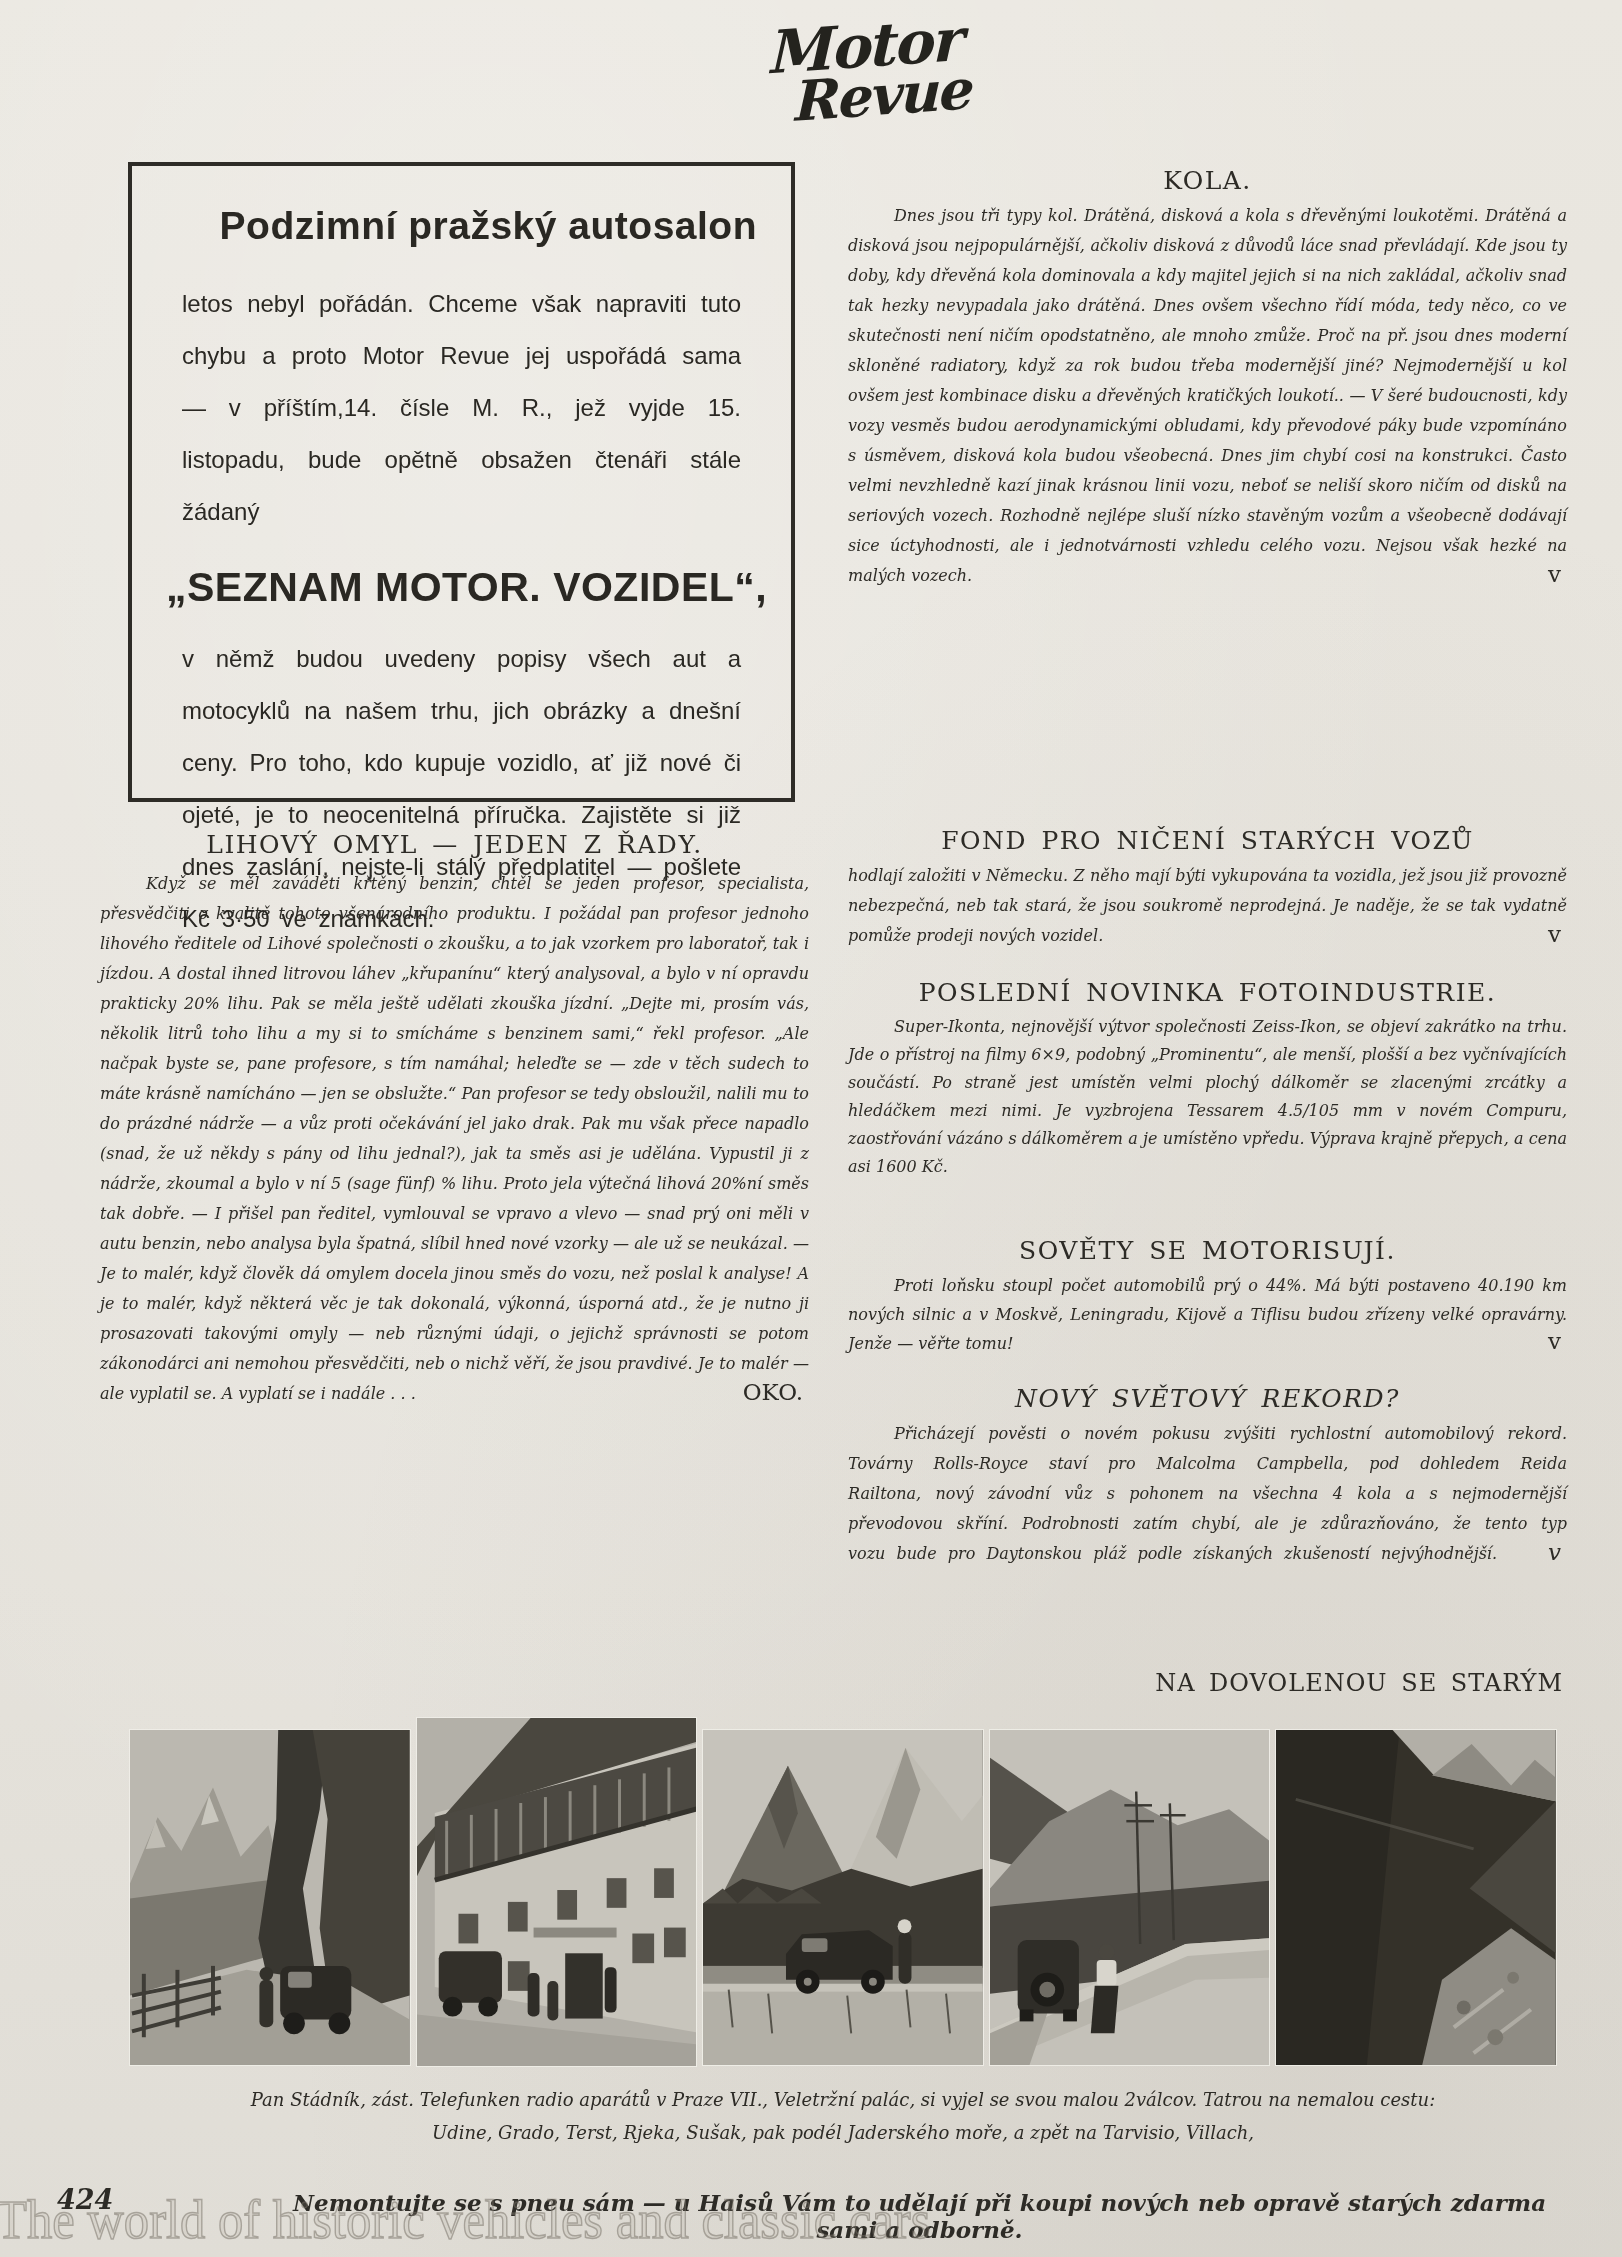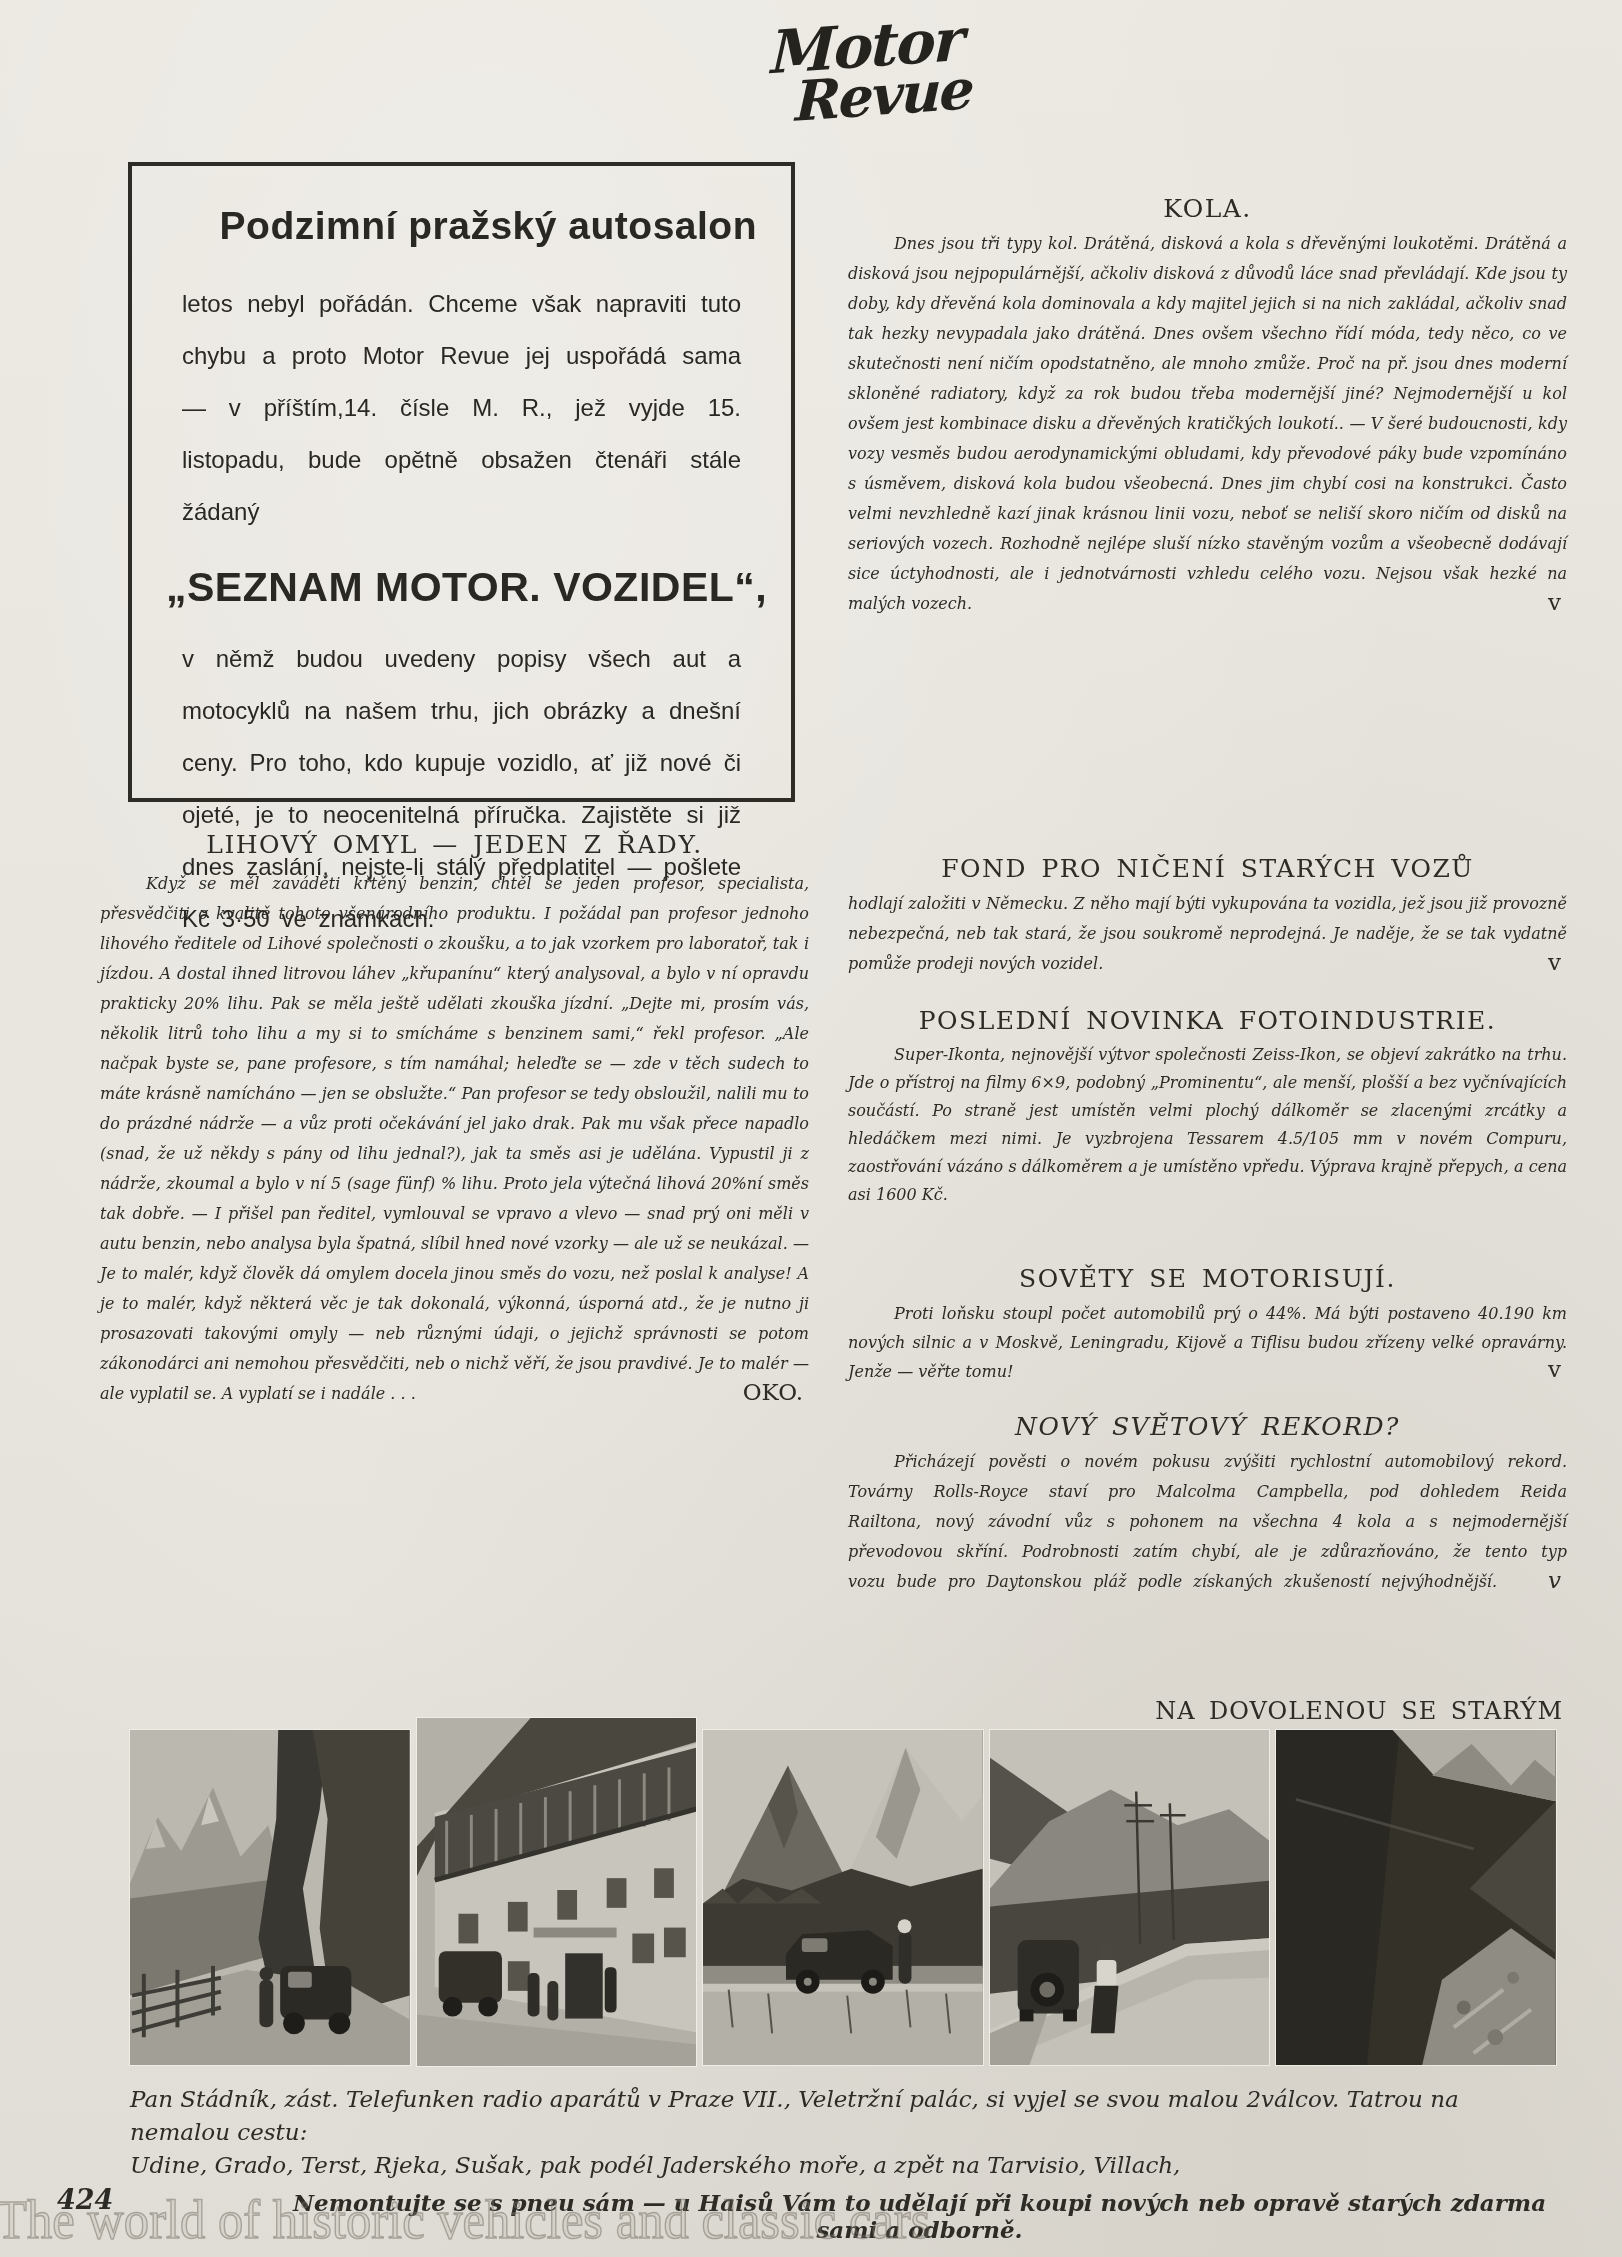--- a/index.html
+++ b/index.html
@@ -26,39 +26,39 @@
                    margin:26px 0 22px 0;white-space:nowrap;}
   
   .serifbody{font-size:16px;line-height:30px;text-align:justify;margin:0;font-style:italic;}
   .indent{text-indent:46px;}
   .sechead{font-size:25px;text-align:center;letter-spacing:1.5px;word-spacing:5px;margin:0 0 6px 0;font-weight:normal;}
   .sig{text-align:right;margin-top:-30px;height:30px;padding-right:6px;font-size:23px;}
   
   .left-article{position:absolute;left:100px;top:830px;width:709px;}
   .left-article h2{margin-bottom:10px;}
   
-  .rcol{position:absolute;left:848px;top:0;width:719px;height:1723px;margin-top:28px;}
+  .rcol{position:absolute;left:848px;top:0;width:719px;height:1723px;}
   .rsec{position:absolute;left:0;width:100%;}
   #sec-kola{top:166px;}
   #sec-fond{top:826px;}
   #sec-foto{top:978px;}
   #sec-foto .serifbody{line-height:28px;}
   #sec-sovety{top:1236px;}
   #sec-sovety .serifbody{line-height:29px;}
   #sec-rekord{top:1384px;font-style:italic;}
   #sec-rekord .serifbody{word-spacing:6px;}
   .rnote{position:absolute;right:4px;top:1669px;font-size:24px;letter-spacing:1px;word-spacing:5px;}
   
   .strip{position:absolute;left:130px;top:1730px;width:1426px;height:335px;display:flex;gap:7px;z-index:1;}
   .ph{flex:1;height:335px;background:#8c8981;box-shadow:0 0 0 1px rgba(240,238,232,0.9);}
   .ph svg{width:100%;height:100%;display:block;}
   .ph.tall{height:348px;margin-top:-12px;}
   
-  .caption{position:absolute;left:130px;top:2083px;width:1426px;text-align:left;
-           font-style:italic;font-size:23px;line-height:33px;z-index:2;}
+  .caption{position:absolute;left:130px;top:2083px;width:1426px;text-align:center;
+           font-style:italic;font-size:18px;line-height:33px;z-index:2;}
   .pagenum{position:absolute;left:57px;top:2184px;font-size:27px;font-weight:bold;z-index:3;font-style:italic;}
   .footer-ad{position:absolute;left:260px;top:2189px;width:1319px;text-align:center;
              font-style:italic;font-weight:bold;font-size:23px;z-index:3;}
   
   .wm{position:absolute;pointer-events:none;white-space:nowrap;z-index:5;
       font-family:"Liberation Serif","DejaVu Serif",serif;font-weight:normal;}
   .wm-main{left:6px;top:1980px;font-size:203px;line-height:1;letter-spacing:2px;
            color:rgba(150,144,132,0.10);-webkit-text-stroke:2.5px rgba(100,95,84,0.28);}
   .wm-sub{left:-4px;top:2192px;font-size:55px;line-height:1;
           transform:scaleX(0.92);transform-origin:left center;

